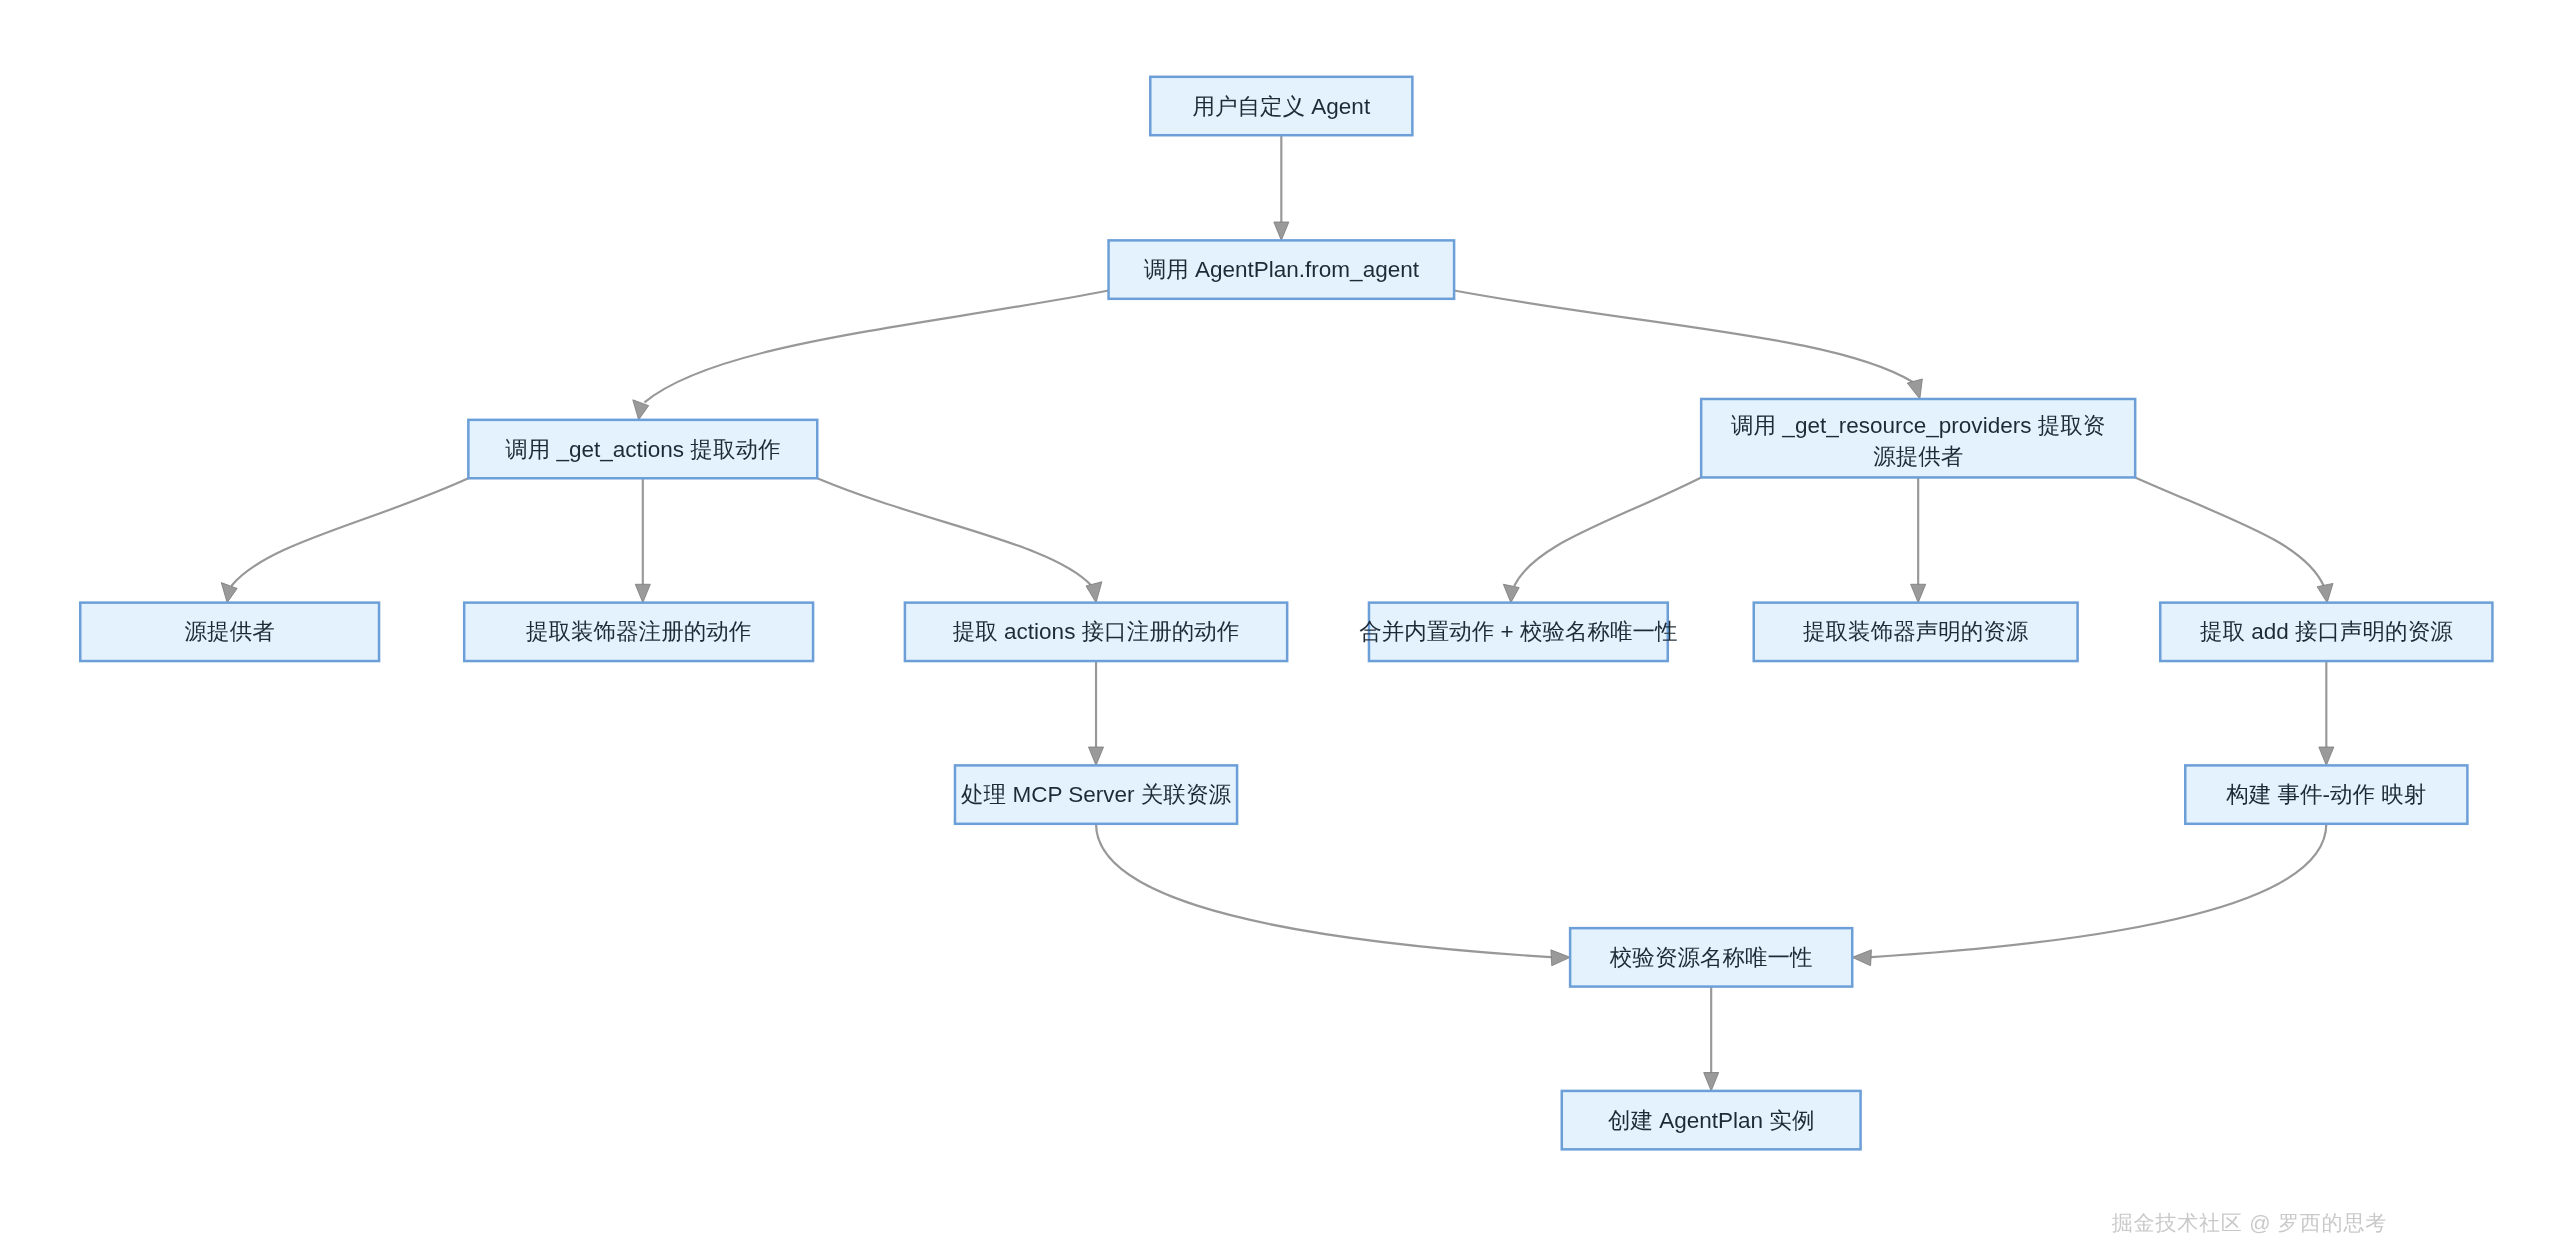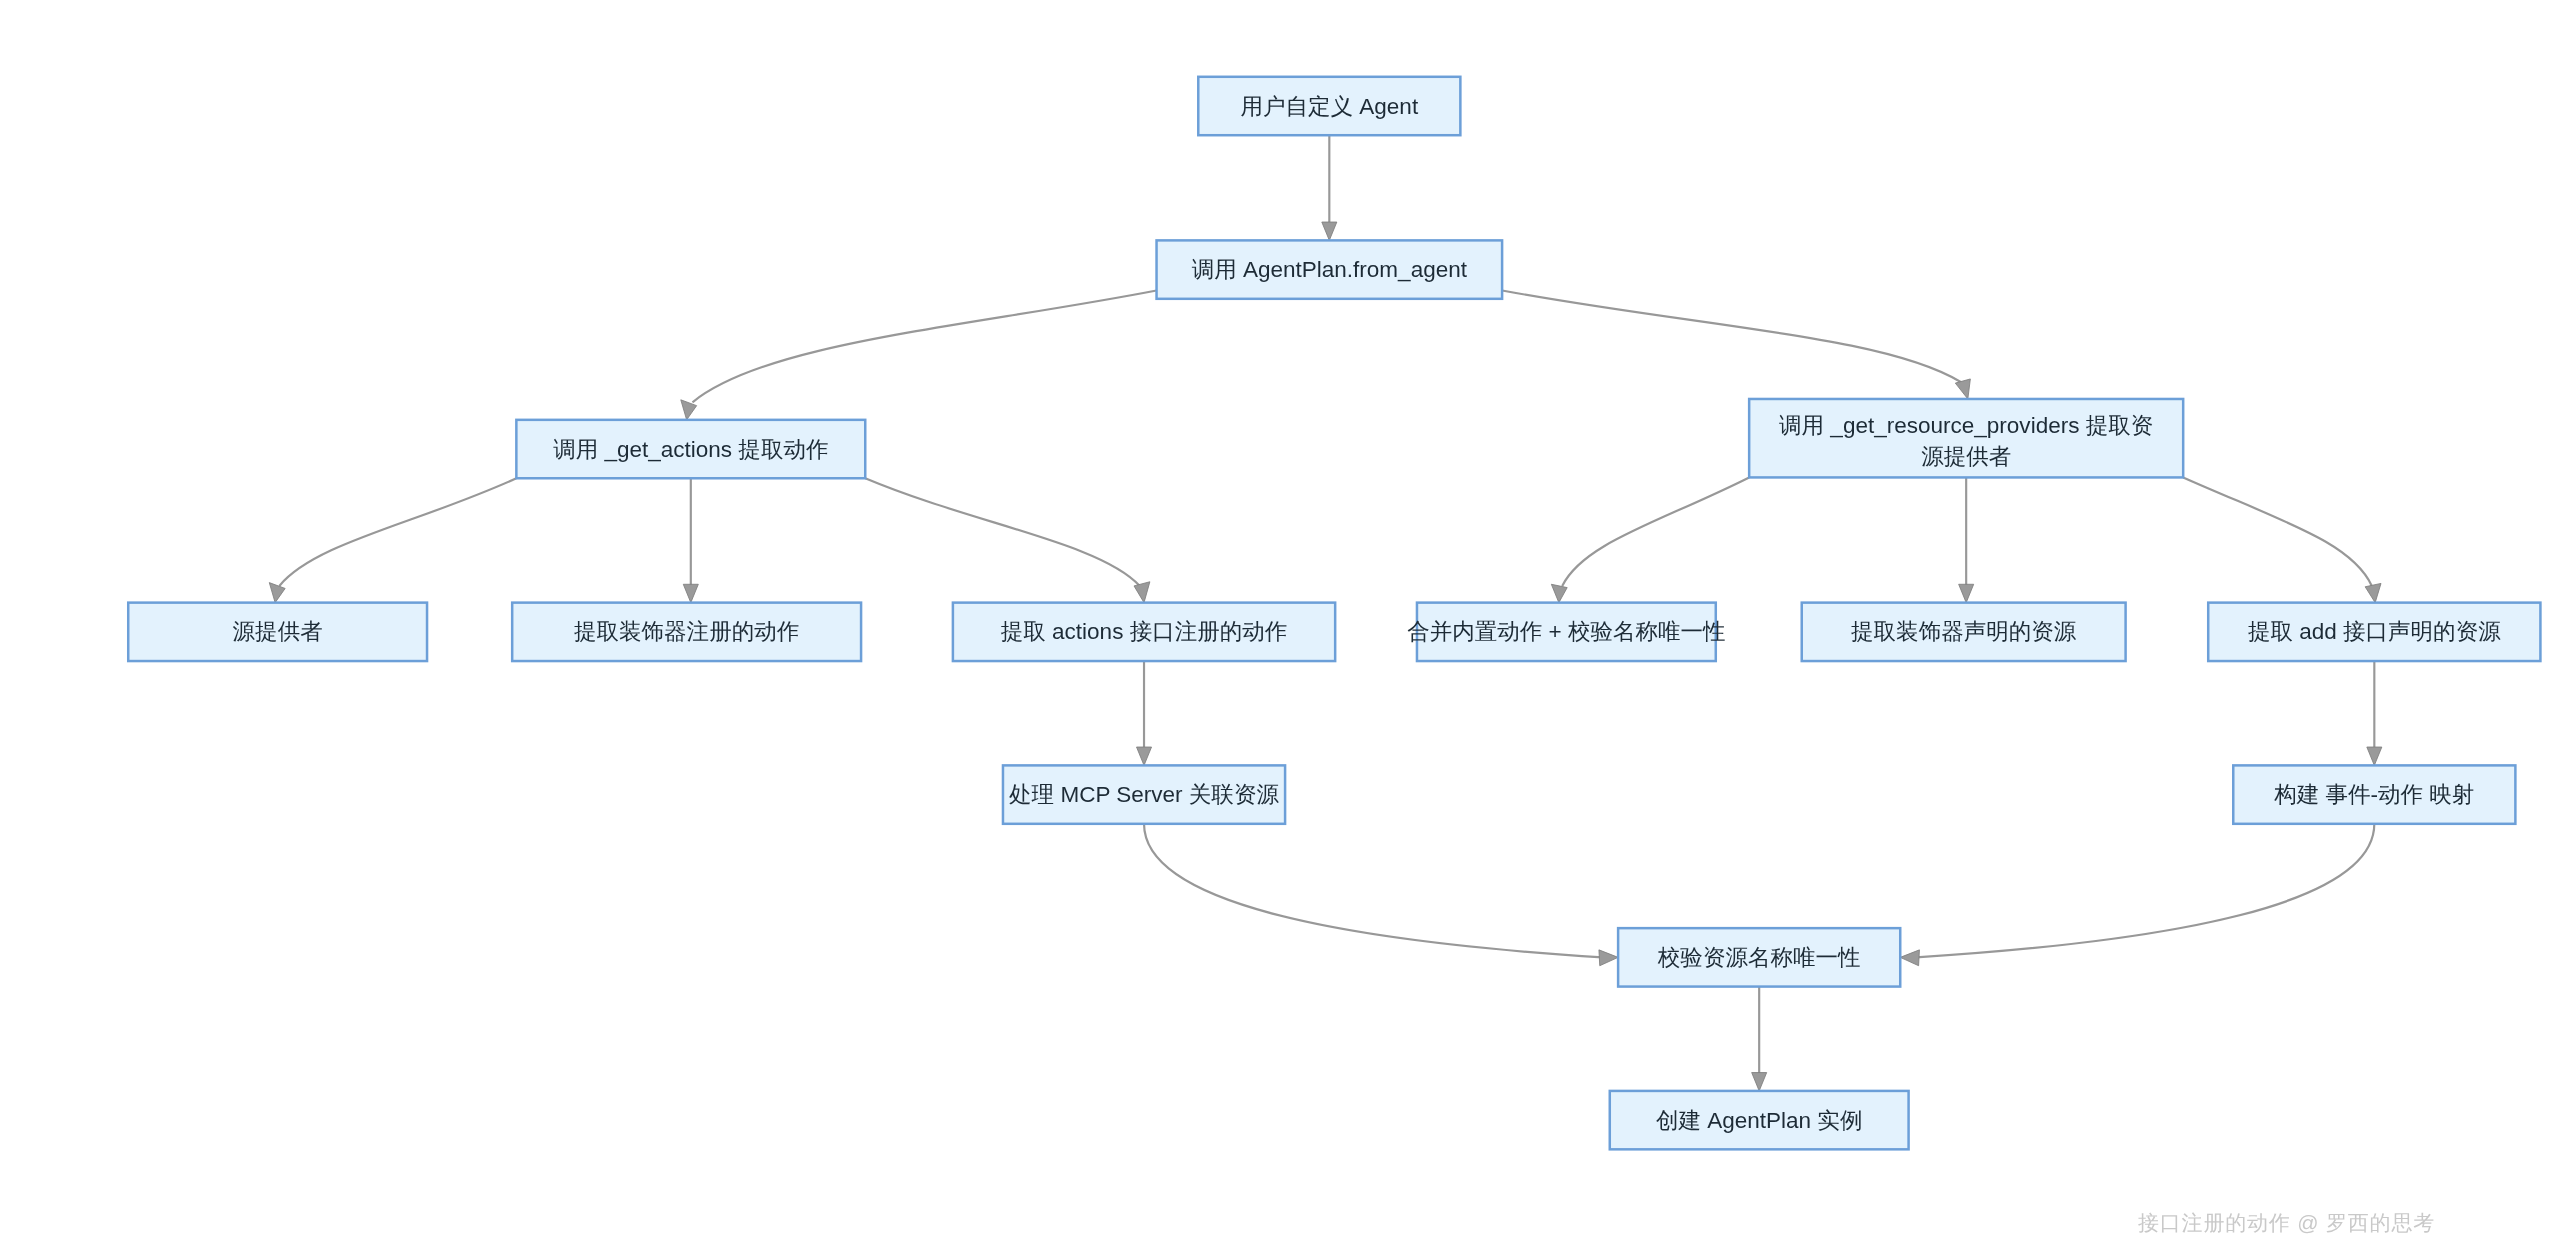--- a/index.html
+++ b/index.html
@@ -13,21 +13,20 @@
     font-family: "Liberation Sans", "DejaVu Sans", sans-serif;
     overflow: hidden;
     position: relative;
   }
   #flow-root {
     position: absolute;
     left: 0;
     top: 0;
     width: 2420px;
     height: 1252px;
-    padding-left: 48px;
   }
   svg#flowchart {
     display: block;
     width: 2576px;
     height: 1252px;
   }
   .node-rect {
     fill: #e3f2fd;
     stroke: #6c9fd8;
     stroke-width: 3;
@@ -207,15 +206,15 @@
         <text class="node-label" x="2050" y="1149">校验资源名称唯一性</text>
       </g>
 
       <g>
         <rect class="node-rect" x="1871" y="1307" width="358" height="70"></rect>
         <text class="node-label" x="2050" y="1344">创建 AgentPlan 实例</text>
       </g>
     </g>
   </svg>
 
-  <div class="watermark">接口注册的动作 @ 罗西的思考</div>
+  <div class="watermark">掘金技术社区 @ 罗西的思考</div>
 </div>
 
 
 </body></html>

